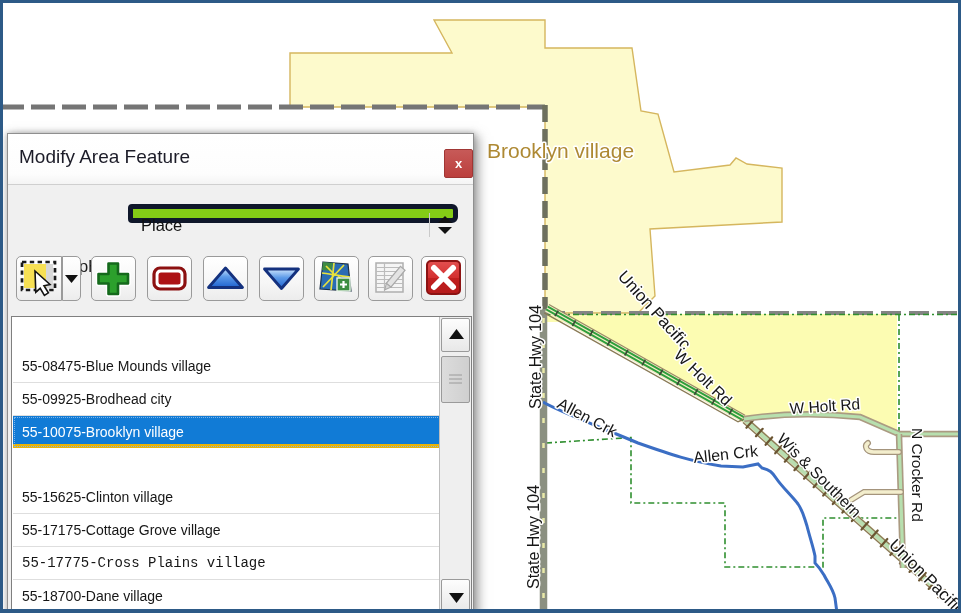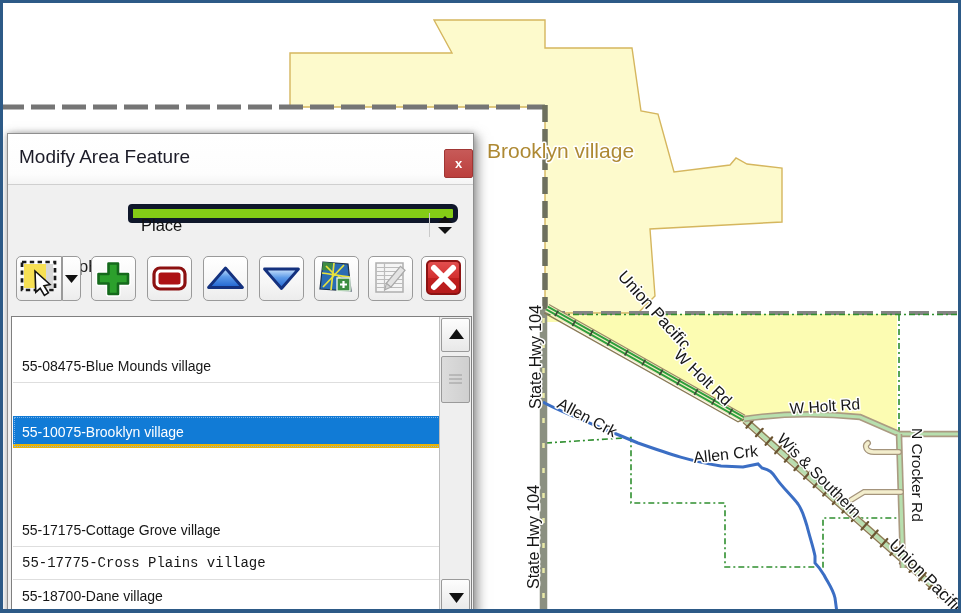--- a/index.html
+++ b/index.html
@@ -274,26 +274,32 @@
     </svg>
   </div>
 
   <div class="listbox">
 
 
     <div class="row" style="top:33px;">
           <span>55-08475-Blue Mounds village</span>
         </div>
 
+    <div class="row" style="top:65.8px;">
+          <span>55-09925-Brodhead city</span>
+        </div>
 
     <div class="row rowsel" style="top:98.6px;">
           <span>55-10075-Brooklyn village</span>
         </div>
 
 
+    <div class="row" style="top:164.2px;">
+          <span>55-15625-Clinton village</span>
+        </div>
 
     <div class="row" style="top:197px;">
           <span>55-17175-Cottage Grove village</span>
         </div>
 
     <div class="row" style="top:229.8px;font-family:Liberation Mono, monospace;">
           <span>55-17775-Cross Plains village</span>
         </div>
 
     <div class="row" style="top:262.6px;">

